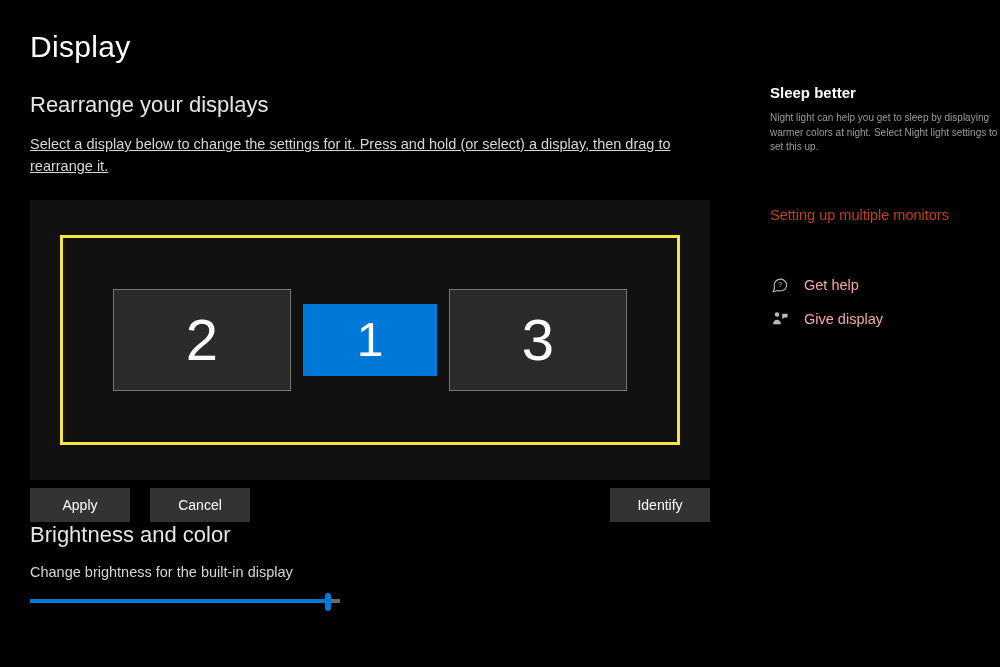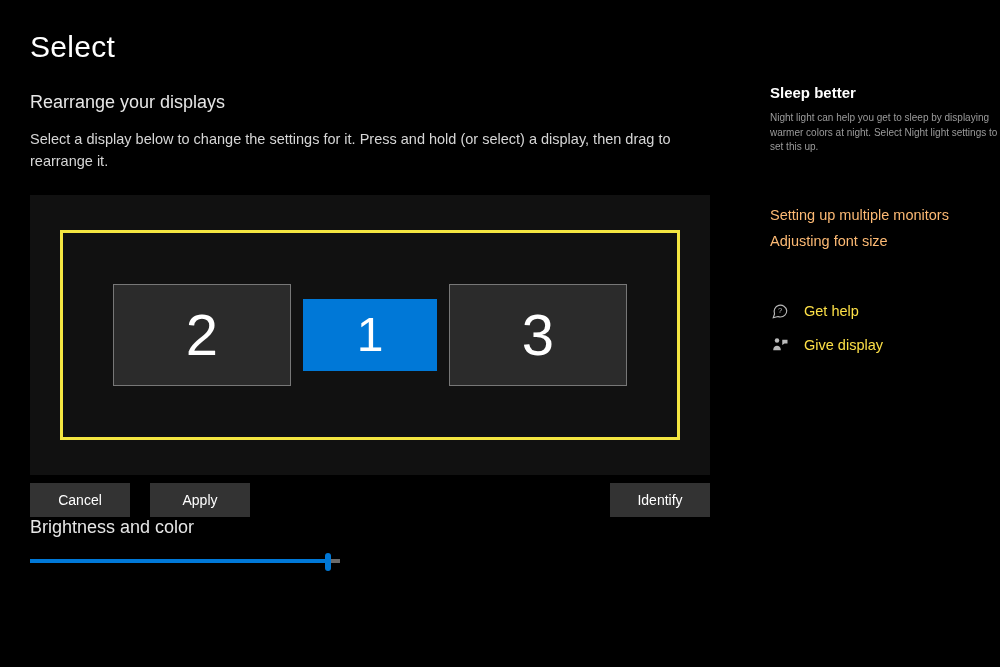--- a/index.html
+++ b/index.html
@@ -17,31 +17,32 @@
       padding: 30px 0 0 30px;
       width: 740px;
     }
     .page-title {
       font-size: 30px;
       font-weight: 350;
       margin-bottom: 28px;
       letter-spacing: .3px;
     }
     .section-title {
-      font-size: 18px;
+      font-size: 22px;
       font-weight: 350;
       color: #e6e6e6;
       margin-bottom: 16px;
     }
     .section-desc {
       font-size: 14.5px;
       color: #d6d6d6;
       line-height: 1.5;
       max-width: 680px;
       margin-bottom: 22px;
+      text-decoration: underline;
     }
     .arrange-panel {
       background: #111;
       width: 680px;
       height: 280px;
       position: relative;
       display:flex;
       align-items:center;
       justify-content:center;
     }
@@ -130,87 +131,87 @@
     }
     .side-para{
       font-size:10px;
       color:#9b9b9b;
       line-height:1.45;
       margin-bottom:52px;
     }
     .help-links{ margin-top:16px; }
     .wlink{
       display:block;
-      color:#fdba74;
+      color:#c2410c;
       font-size:14.5px;
       text-decoration:none;
       margin-bottom:10px;
       cursor:pointer;
     }
     .fb-group{margin-top:52px;}
     .fb-row{
       display:flex;
       align-items:center;
       gap:14px;
       margin-bottom:14px;
     }
     .fb-icon{
       width:20px;height:20px;
       display:flex;align-items:center;justify-content:center;
       color:#bbb;
       font-size:16px;
     }
     .fb-link{
-      color:#fde047;
+      color:#fca5a5;
       font-size:14.5px;
       text-decoration:none;
       cursor:pointer;
     }
   </style>
 </head>
 <body>
 
 <div class="main-col">
-  <div class="page-title">Select</div>
+  <div class="page-title">Display</div>
 
   <div class="section-title">Rearrange your displays</div>
   <div class="section-desc">Select a display below to change the settings for it. Press and hold (or select) a display, then drag to rearrange it.</div>
 
   <div class="arrange-panel">
     <div class="highlight-frame">
       <div class="monitor mon-a">2</div>
       <div class="monitor mon-b selected">1</div>
       <div class="monitor mon-c">3</div>
     </div>
   </div>
 
   <div class="button-row">
+    <button class="btn">Apply</button>
     <button class="btn">Cancel</button>
-    <button class="btn">Apply</button>
     <div class="spacer"></div>
     <button class="btn">Identify</button>
   </div>
 
   <div class="section2">
     <div class="section-title">Brightness and color</div>
+    <div class="slider-label">Change brightness for the built-in display</div>
     <div class="slider-wrap">
       <div class="slider-track"></div>
       <div class="slider-fill"></div>
       <div class="slider-thumb"></div>
     </div>
   </div>
 </div>
 
 <div class="side-col">
   <div class="side-heading">Sleep better</div>
   <div class="side-para">Night light can help you get to sleep by displaying warmer colors at night. Select Night light settings to set this up.</div>
 
   <div class="help-links">
     <a class="wlink">Setting up multiple monitors</a>
-    <a class="wlink">Adjusting font size</a>
   </div>
 
   <div class="fb-group">
     <div class="fb-row">
       <span class="fb-icon">
         <svg width="18" height="18" viewBox="0 0 24 24" fill="none" stroke="#bbb" stroke-width="1.5">
             <path d="M21 11.5a8.38 8.38 0 0 1-8.5 8.5 8.5 8.5 0 0 1-3.3-.66L3 21l1.7-5.1A8.5 8.5 0 1 1 21 11.5Z"></path>
             <text x="12" y="15" font-size="10" text-anchor="middle" fill="#bbb" stroke="none">?</text>
           </svg>
       </span>

